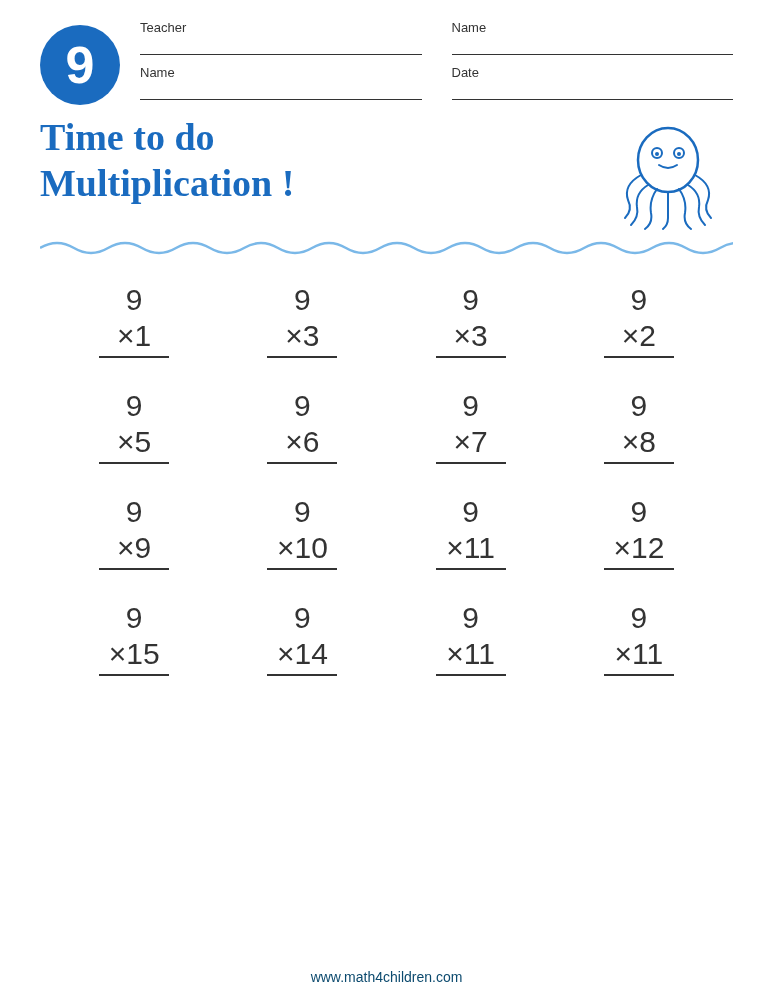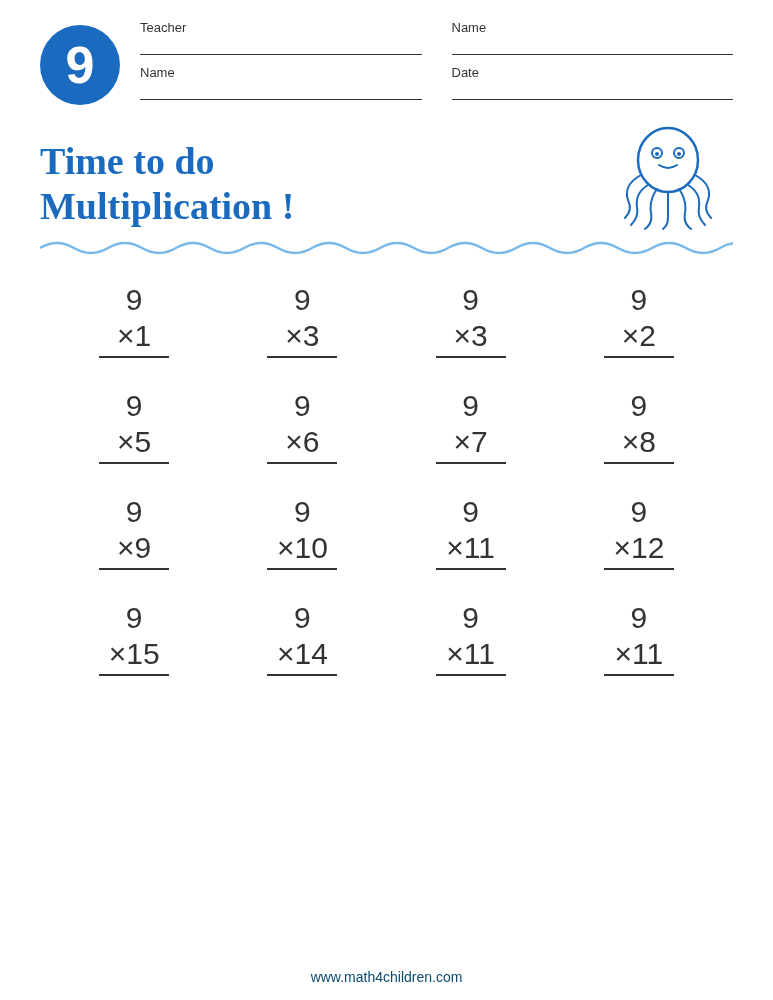--- a/index.html
+++ b/index.html
@@ -60,21 +60,21 @@
     .form-line {
       border: none;
       border-bottom: 1.5px solid #333;
       width: 100%;
       height: 18px;
       background: transparent;
     }
     
     .title-section {
       display: flex;
-      align-items: flex-end;
+      align-items: flex-start;
       margin-top: 10px;
       margin-bottom: 0;
     }
     .title-text {
       font-size: 38px;
       font-weight: bold;
       color: #1a6bbf;
       font-family: 'Comic Sans MS', 'Chalkboard SE', cursive;
       line-height: 1.2;
       flex: 1;

